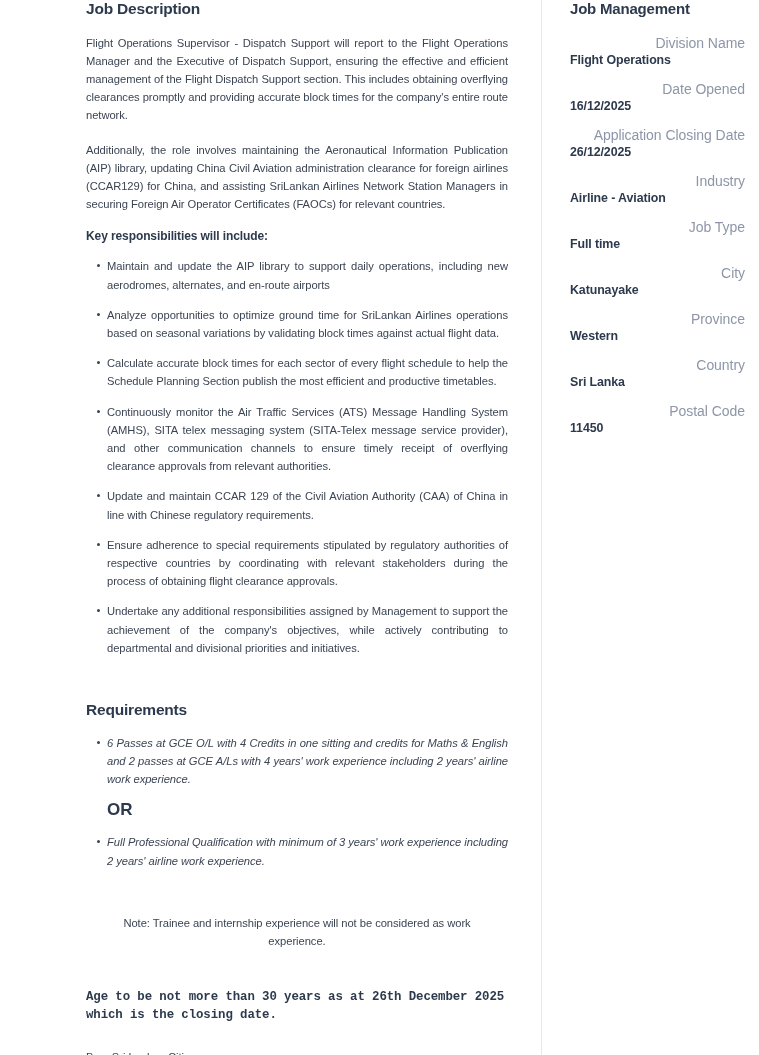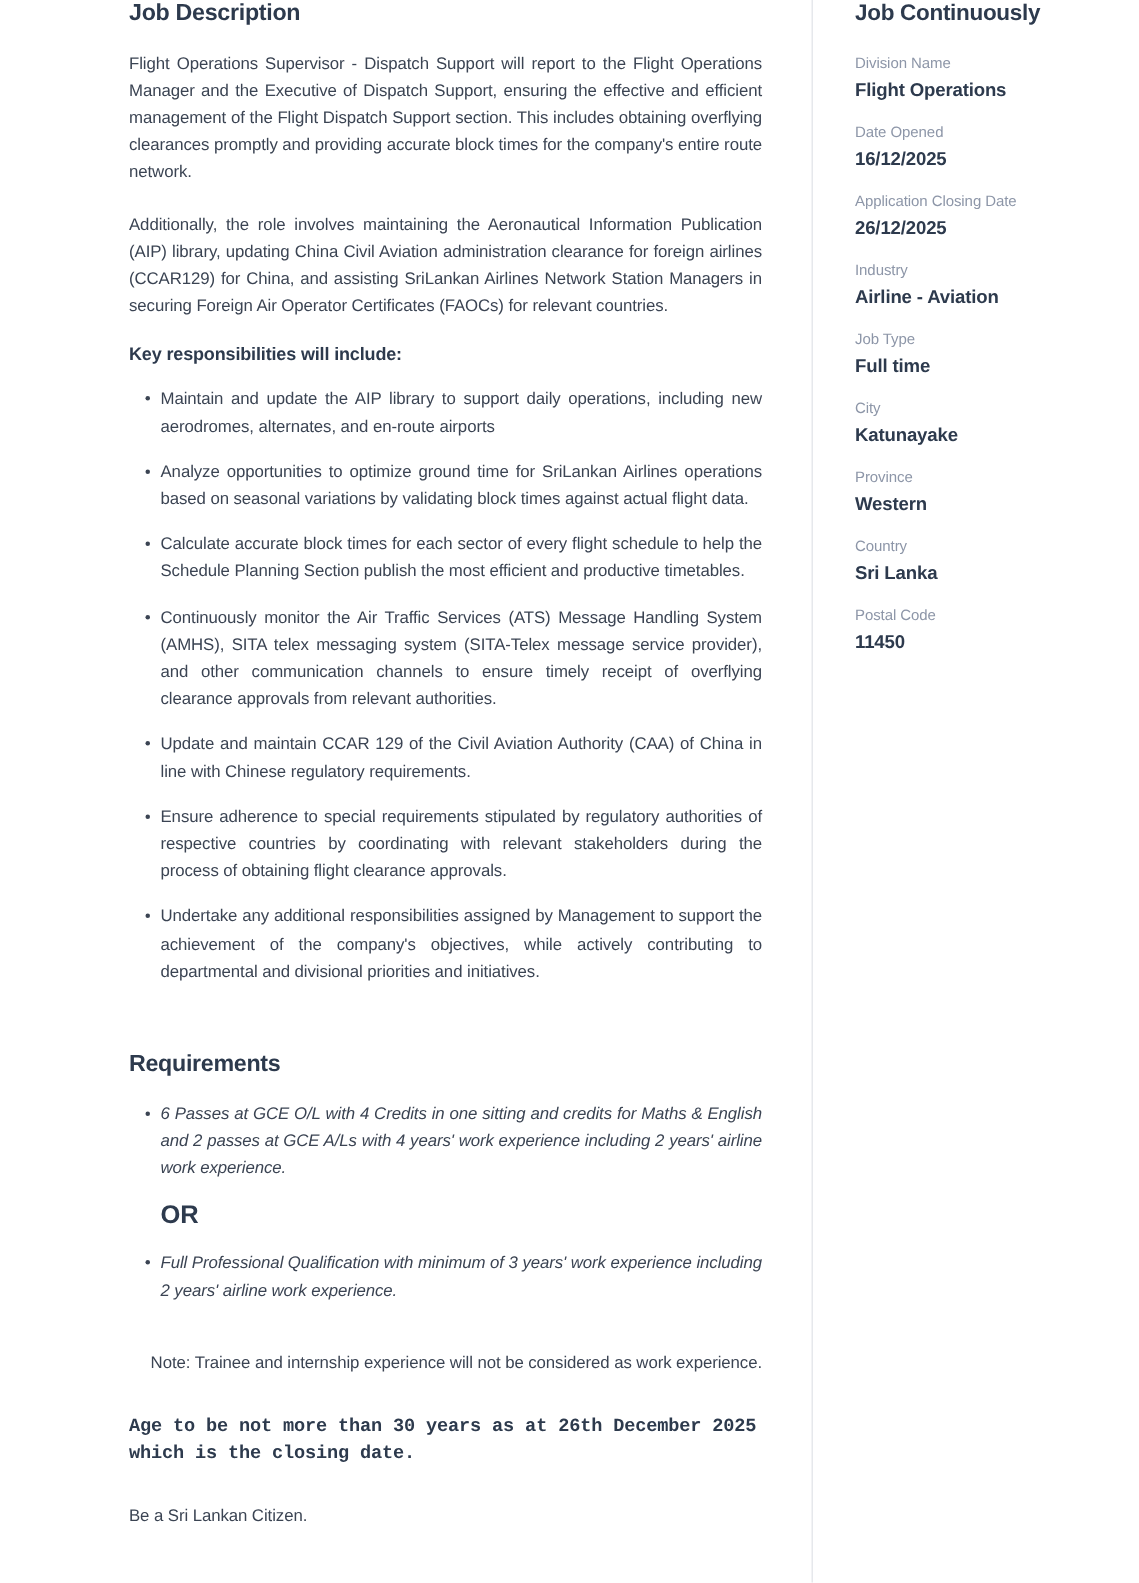--- a/index.html
+++ b/index.html
@@ -114,22 +114,22 @@
     margin-top: 13px;
   }
   .spacer-24 { height: 24px; }
   .spacer-30 { height: 30px; }
   .spacer-34 { height: 34px; }
 
   p.note-text {
     font-size: 11.2px;
     color: #3b4453;
     line-height: 18.2px;
-    margin: 0;
-    text-align: right;
+    margin: 14px;
+    text-align: center;
     letter-spacing: -0.05px;
   }
 
   p.emphasis-text {
     font-family: Liberation Mono, monospace;
     font-size: 12.4px;
     font-weight: 700;
     color: #2d3a4d;
     line-height: 18px;
     margin: 0;
@@ -161,25 +161,26 @@
     margin: 0 0 18px 0;
     letter-spacing: -0.2px;
     line-height: 1.2;
   }
   .info-field {
     margin-bottom: 14px;
   }
   .info-field:last-child { margin-bottom: 0; }
   .info-label {
     display: block;
-    font-size: 10px;
+    font-size: 14px;
     color: #8d96a8;
     line-height: 14px;
     margin-bottom: 2px;
     letter-spacing: -0.05px;
+    text-align: right;
   }
   .info-value {
     display: block;
     font-family: "Liberation Sans Narrow", "Liberation Sans", sans-serif;
     font-size: 12.4px;
     font-weight: 600;
     color: #2d3a4d;
     line-height: 16px;
     letter-spacing: -0.1px;
   }
@@ -232,21 +233,21 @@
     <p class="emphasis-text">Age to be not more than 30 years as at 26th December 2025 which is the closing date.</p>
 
     <div class="spacer-24"></div>
 
     <p class="closing-line">Be a Sri Lankan Citizen.</p>
 
   </div>
 
   <div class="sidebar">
 
-    <h2 class="sidebar-heading">Job Continuously</h2>
+    <h2 class="sidebar-heading">Job Management</h2>
 
     <div class="info-field">
       <span class="info-label">Division Name</span>
       <span class="info-value">Flight Operations</span>
     </div>
     <div class="info-field">
       <span class="info-label">Date Opened</span>
       <span class="info-value">16/12/2025</span>
     </div>
     <div class="info-field">

